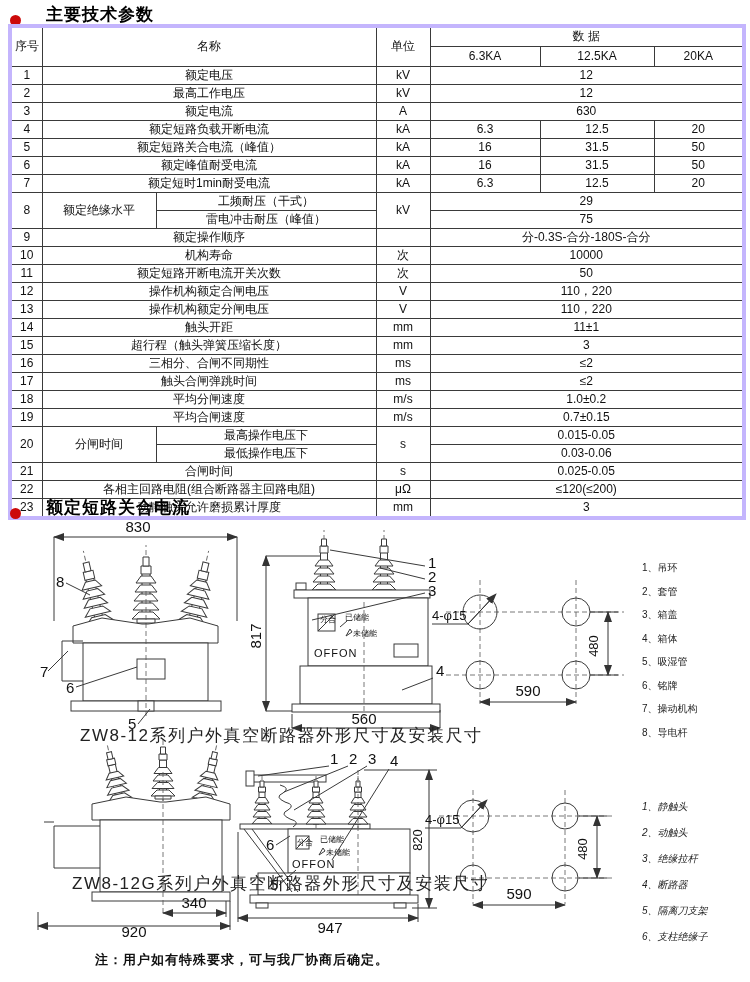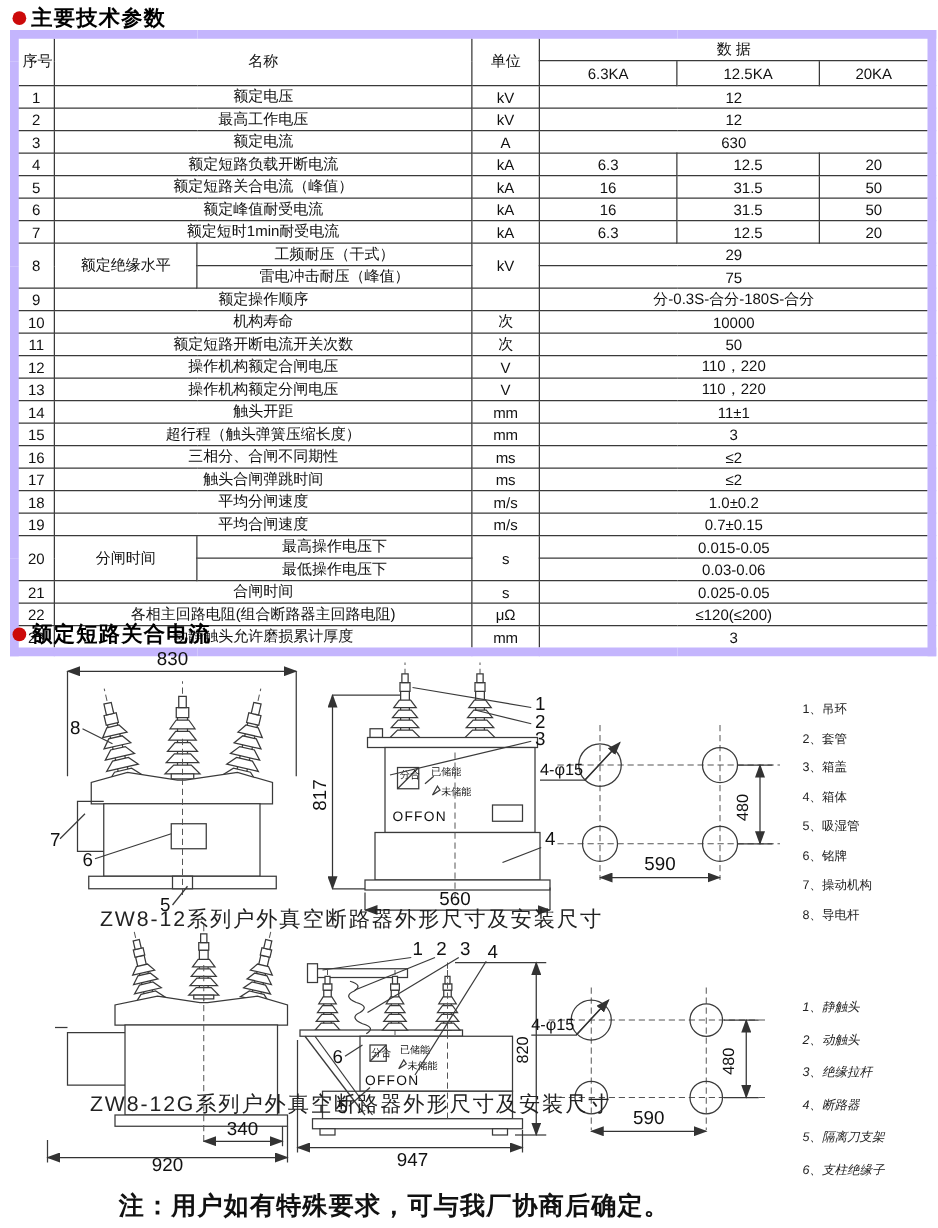--- a/index.html
+++ b/index.html
@@ -3,43 +3,43 @@
 <meta charset="utf-8">
 <style>
   * { box-sizing: border-box; }
   html,body { margin:0; padding:0; }
   body {
     width:750px; height:982px; background:#ffffff; position:relative;
     font-family:"Liberation Sans","DejaVu Sans",sans-serif; color:#1a1a1a;
     overflow:hidden;
   }
   .section-title {
-    position:absolute; display:flex; align-items:center; gap:4px;
+    position:absolute; display:flex; align-items:flex-end; gap:25px;
     font-size:17px; font-weight:bold; color:#000; letter-spacing:1px;
   }
   .red-dot { width:11px; height:11px; border-radius:50%; background:#cc0a0a; flex:0 0 auto; }
 
   table.params {
     position:absolute; left:8px; top:24px; width:734px;
     border-collapse:collapse; table-layout:fixed;
     font-size:12px; color:#111;
-    border:7px solid #c4b5fd;
+    border:4px solid #c4b5fd;
   }
   table.params th, table.params td {
     border:1px solid #3a3a3a; padding:0 3px; text-align:center;
     font-weight:normal; overflow:hidden; white-space:nowrap;
   }
   table.params thead th { height:20px; }
   table.params tbody td { height:17px; }
   td.c-name, th.th-name { text-align:left; padding-left:8px; }
 
   .caption {
     position:absolute; font-size:17px; color:#222; letter-spacing:1.5px;
   }
-  .note { position:absolute; font-size:20px; font-weight:bold; color:#111; letter-spacing:1px; }
+  .note { position:absolute; font-size:13px; font-weight:bold; color:#111; letter-spacing:1px; }
 
   .legend { position:absolute; font-size:10px; color:#222; }
   .legend.l1 .legend-item { line-height:23.5px; }
   .legend.l2 .legend-item { line-height:26px;font-style:italic; }
 
   svg { position:absolute; overflow:visible; }
   svg .ln { stroke:#3a3a3a; stroke-width:1; fill:none; }
   svg .fw { stroke:#3a3a3a; stroke-width:1; fill:#ffffff; }
   svg .dash { stroke:#555; stroke-width:0.8; fill:none; stroke-dasharray:5 3; }
   svg .dim { stroke:#333; stroke-width:1; fill:none; }

